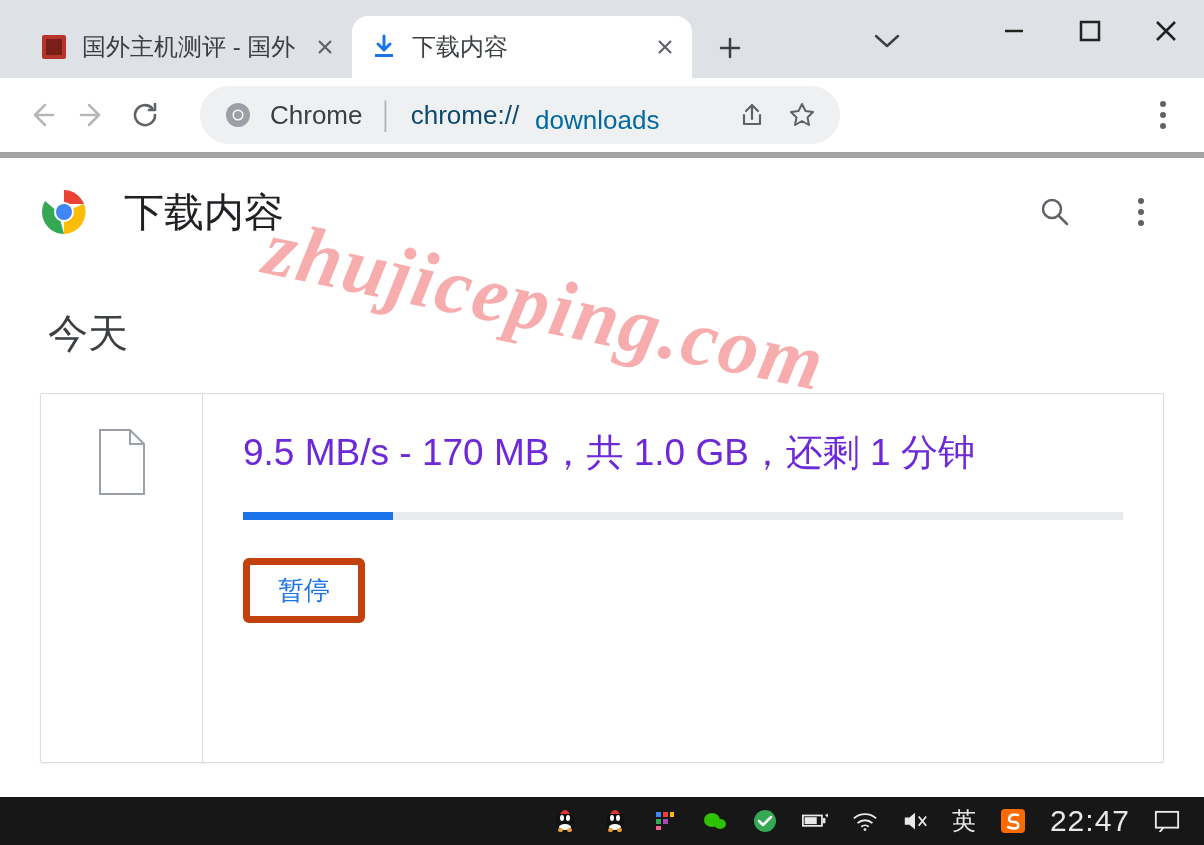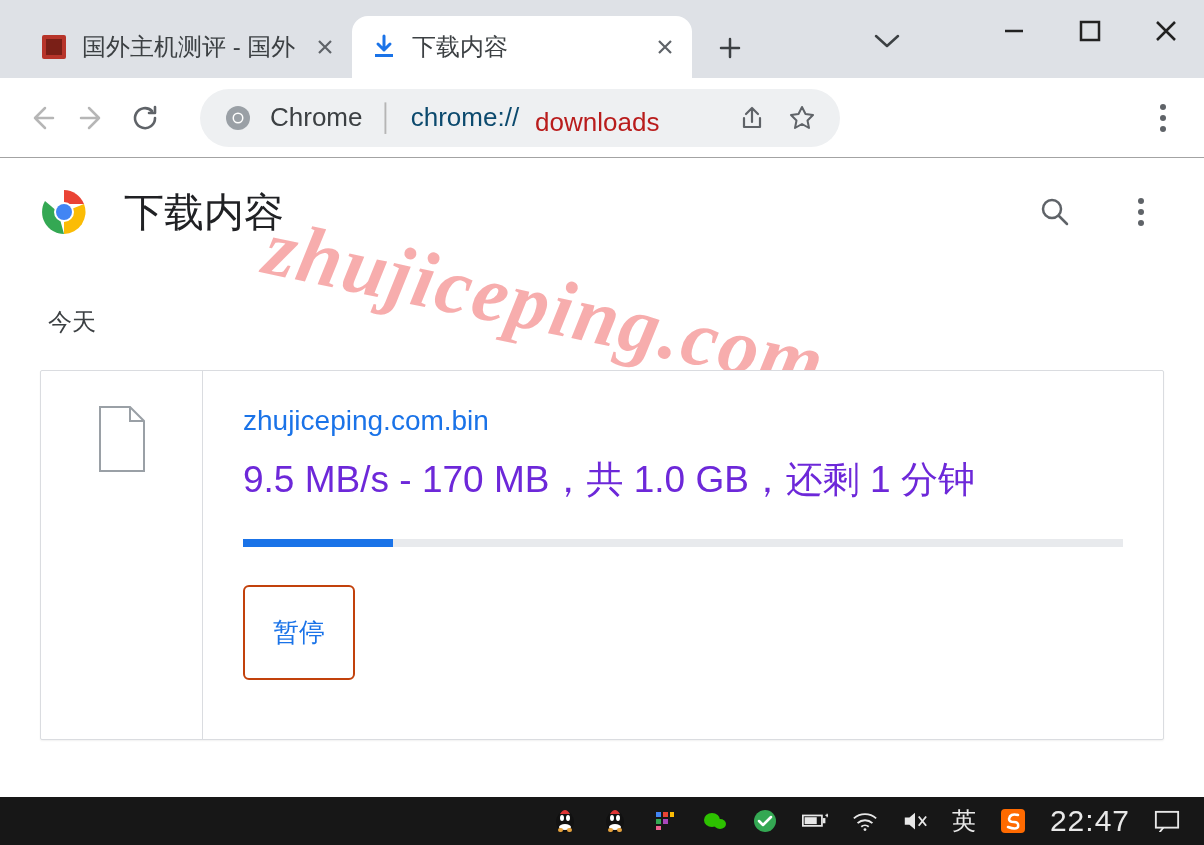--- a/index.html
+++ b/index.html
@@ -15,57 +15,57 @@
   .tab { height: 62px; display: flex; align-items: center; padding: 0 18px 0 18px; font-size: 24px; color: #3c4043; gap: 14px; position: relative; }
   .tab.inactive { background: #dee1e6; width: 330px; }
   .tab.active   { background: #fff; width: 340px; border-top-left-radius: 16px; border-top-right-radius: 16px; }
   .tab-close { width: 18px; height: 18px; stroke: #5f6368; stroke-width: 2.2; margin-left: auto; }
   .tab-favicon { width: 28px; height: 28px; flex: 0 0 28px; }
   .newtab-btn { width: 52px; height: 52px; display: flex; align-items: center; justify-content: center; margin-left: 12px; margin-bottom: 4px; }
   .newtab-btn svg { stroke: #3c4043; }
   .tab-chev { margin-left: auto; margin-right: 300px; margin-bottom: 20px; }
 
   
-  .toolbar { height: 80px; background: #fff; display: flex; align-items: center; padding: 0 18px; gap: 6px; border-bottom: 1px solid #a3a3a3; }
+  .toolbar { height: 80px; background: #fff; display: flex; align-items: center; padding: 0 18px; gap: 6px; border-bottom: 6px solid #a3a3a3; }
   .nav-btn { width: 46px; height: 46px; display: flex; align-items: center; justify-content: center; color: #5f6368; }
   .nav-btn.disabled { color: #b6b6b6; }
   .nav-btn svg { stroke: currentColor; }
   .omnibox { flex: 0 0 640px; height: 58px; background: #eef0f2; border-radius: 30px; display: flex; align-items: center; padding: 0 24px; gap: 18px; font-size: 26px; color: #3c4043; }
   .omni-text { display: flex; align-items: center; gap: 16px; }
   .omni-sep  { color: #b5b5b5; }
   .omni-gray { color: #0c4a6e; }
-  .omni-host { color: #b91c1c; margin-top: 10px; }
+  .omni-host { color: #0369a1; margin-top: 10px; }
   .omni-icons { margin-left: auto; display: flex; gap: 22px; }
   .kebab { width: 46px; height: 46px; display: flex; align-items: center; justify-content: center; margin-left: auto; }
 
   
   .dl-header { height: 108px; display: flex; align-items: center; padding: 0 40px; }
   .chrome-logo { width: 48px; height: 48px; margin-right: 36px; }
   .dl-title { font-size: 40px; color: #202124; font-weight: 400; }
   .dl-search { margin-left: auto; width: 46px; height: 46px; display: flex; align-items: center; justify-content: center; }
   .dl-more   { width: 46px; height: 46px; display: flex; align-items: center; justify-content: center; margin-left: 40px; }
 
   
   .watermark { position: absolute; left: 260px; top: 260px; font-size: 80px; font-weight: 700; font-style: italic; color: rgba(235, 60, 60, 0.42); transform: rotate(12deg); pointer-events: none; letter-spacing: 2px; font-family: Georgia, serif; }
 
   
   .content { padding: 10px 40px 0 40px; position: relative; }
-  .date-label { font-size: 24px; color: #3c4043; margin: 30px 0 32px 8px; }
+  .date-label { font-size: 40px; color: #3c4043; margin: 30px 0 32px 8px; }
 
   .dl-card { display: flex; border: 1px solid #dadce0; border-radius: 2px; background: #fff; box-shadow: 0 1px 2px rgba(0,0,0,.06); min-height: 370px; }
   .dl-card-left { width: 162px; border-right: 1px solid #dadce0; display: flex; align-items: flex-start; justify-content: center; padding-top: 34px; }
   .file-icon { width: 52px; height: 68px; }
   .dl-card-right { flex: 1; padding: 34px 40px 30px 40px; display: flex; flex-direction: column; }
   .dl-filename { color: #1a73e8; font-size: 28px; margin-bottom: 18px; }
   .dl-url      { color: #5f6368; font-size: 27px; margin-bottom: 40px; }
   .dl-status   { color: #6d28d9; font-size: 37px; margin-bottom: 34px; }
   .dl-progress { width: 100%; height: 8px; background: #e8eaed; position: relative; margin-bottom: 38px; }
   .dl-progress-bar { position: absolute; left: 0; top: 0; bottom: 0; background: #1a73e8; }
   .dl-actions { display: flex; gap: 30px; }
-  .dl-btn { border: 2px solid #c2410c; background: #fff; color: #1a73e8; font-size: 26px; padding: 28px 28px; border-radius: 6px; }
+  .dl-btn { border: 7px solid #c2410c; background: #fff; color: #1a73e8; font-size: 26px; padding: 8px 28px; border-radius: 6px; }
 
   
   .taskbar { position: absolute; left: 0; right: 0; bottom: 0; height: 48px; background: #171717; display: flex; align-items: center; justify-content: flex-end; padding-right: 24px; gap: 24px; color: #e8e8e8; font-size: 24px; }
   .tb-ico { width: 26px; height: 26px; display: flex; align-items: center; justify-content: center; }
   .tb-time { font-size: 30px; letter-spacing: 1px; }
 
   svg { display: block; }
 </style>
 </head>
 <body>
@@ -213,21 +213,20 @@
   <div class="dl-card">
     <div class="dl-card-left">
       <span class="file-icon">
         <svg viewBox="0 0 52 68" fill="none">
             <path d="M4 2 H34 L48 16 V66 H4 Z" stroke="#9aa0a6" stroke-width="2" fill="#fff"></path>
             <path d="M34 2 V16 H48" stroke="#9aa0a6" stroke-width="2" fill="none"></path>
           </svg>
       </span>
     </div>
     <div class="dl-card-right">
-      <a class="dl-filename">zhujiceping.com.bin</a>
       <div class="dl-status">9.5 MB/s - 170 MB，共 1.0 GB，还剩 1 分钟</div>
       <div class="dl-progress">
         <div class="dl-progress-bar" id="progbar" style="width: 17%;"></div>
       </div>
       <div class="dl-actions">
         <button class="dl-btn">暂停</button>
       </div>
     </div>
   </div>
 </div>

